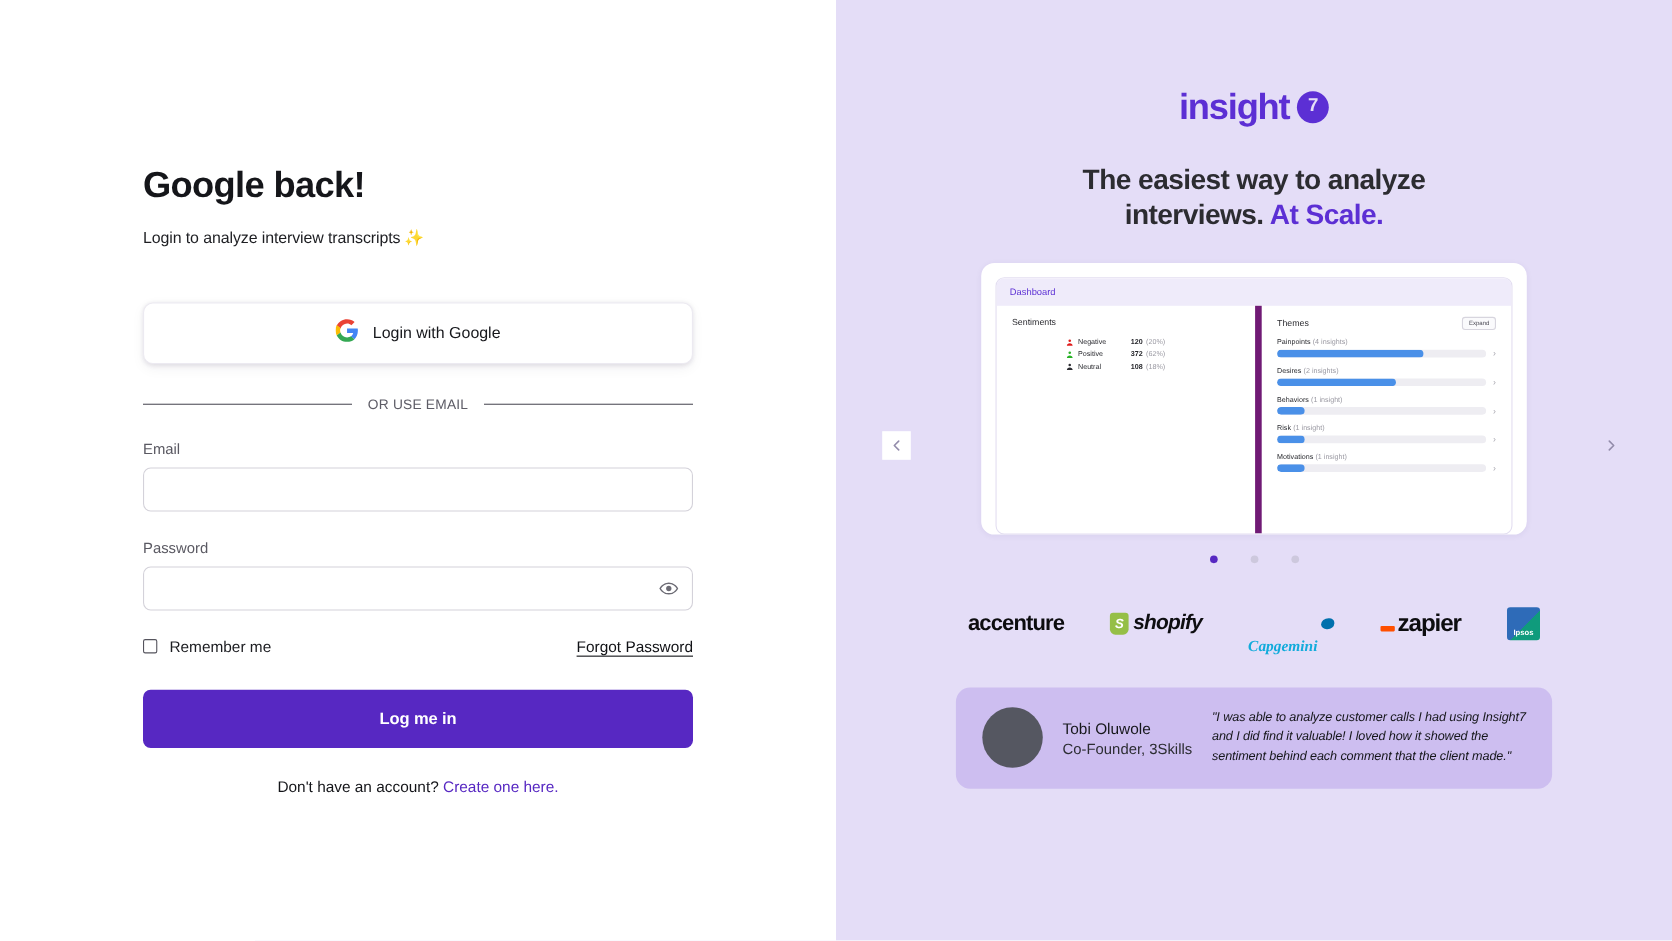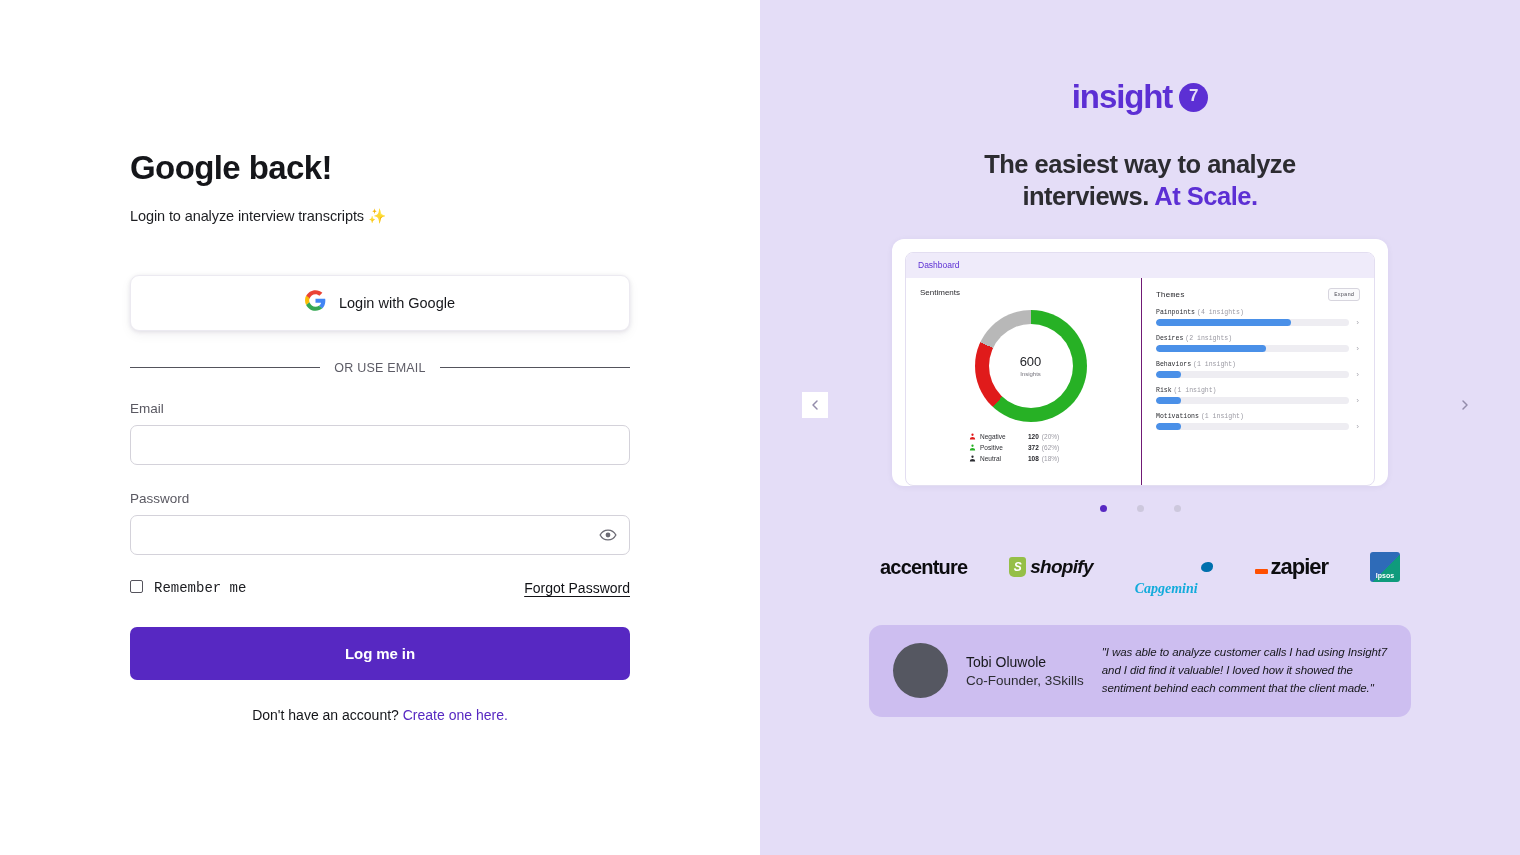--- a/index.html
+++ b/index.html
@@ -63,21 +63,21 @@
   .eye-btn {
     position: absolute; right: 10px; top: 50%; transform: translateY(-50%);
     width: 22px; height: 22px; display: flex; align-items: center; justify-content: center;
     cursor: pointer;
   }
 
   .row-between {
     width: 500px; margin-top: 25px;
     display: flex; align-items: center; justify-content: space-between;
   }
-  .remember { display: flex; align-items: flex-start; gap: 11px; cursor: pointer; font-family: Liberation Mono, monospace; }
+  .remember { display: flex; align-items: center; gap: 11px; cursor: pointer; }
   .cbox {
     width: 13px; height: 13px; border: 1px solid #55545d; border-radius: 2px; background: #fff;
   }
   .remember-label { font-size: 14px; color: #1c1d21; }
   .forgot {
     font-size: 14px; color: #111216; text-decoration: underline;
     text-underline-offset: 3px; cursor: pointer;
   }
 
   .primary-btn {
@@ -140,21 +140,21 @@
     border: 1px solid #e3def1; border-radius: 8px; overflow: hidden;
     background: #fff;
   }
   .dash-head {
     height: 25px; background: #efebfa; display: flex; align-items: center;
     padding-left: 12px;
   }
   .dash-head span { font-size: 8.5px; color: #5c2fd4; font-weight: 500; }
   .dash-body { display: flex; height: 207px; }
   .panel-left { width: 235px; padding: 10px 0 0 14px; }
-  .panel-right { flex: 1; border-left: 1px solid #701a75; padding: 10px 14px 0 14px; font-family: Liberation Mono, monospace; }
+  .panel-right { flex: 1; border-left: 6px solid #701a75; padding: 10px 14px 0 14px; }
   .panel-title { font-size: 8px; color: #2b2b30; font-weight: 500; }
 
   
   .donut-wrap { position: relative; width: 112px; height: 112px; margin: 13px auto 0 auto; }
   .donut {
     width: 112px; height: 112px; border-radius: 50%;
   }
   .donut::after {
     content: ""; position: absolute; left: 14px; top: 14px;
     width: 84px; height: 84px; border-radius: 50%; background: #fff;
@@ -334,27 +334,20 @@
 
           <div class="dash-head">
             <span>Dashboard</span>
           </div>
 
           <div class="dash-body">
 
             <div class="panel-left">
               <div class="panel-title">Sentiments</div>
 
-              <div class="donut-wrap">
-                <div class="donut" id="donut" style="background: conic-gradient(rgb(39, 177, 37) 0deg, rgb(39, 177, 37) 223.2deg, rgb(224, 27, 27) 223.2deg, rgb(224, 27, 27) 295.2deg, rgb(184, 184, 184) 295.2deg, rgb(184, 184, 184) 360deg);"></div>
-                <div class="donut-center">
-                  <div class="donut-num">600</div>
-                  <div class="donut-sub">Insights</div>
-                </div>
-              </div>
 
               <div class="legend" id="sent-legend">
                   <div class="legend-row">
                     <span class="legend-ico">
          <svg width="7" height="7" viewBox="0 0 24 24" fill="#e01b1b">
            <circle cx="12" cy="6" r="4"></circle>
                         <path d="M3 22c0-5 4-8 9-8s9 3 9 8z"></path>
          </svg>
                     </span>
        <span class="legend-name">Negative</span>

